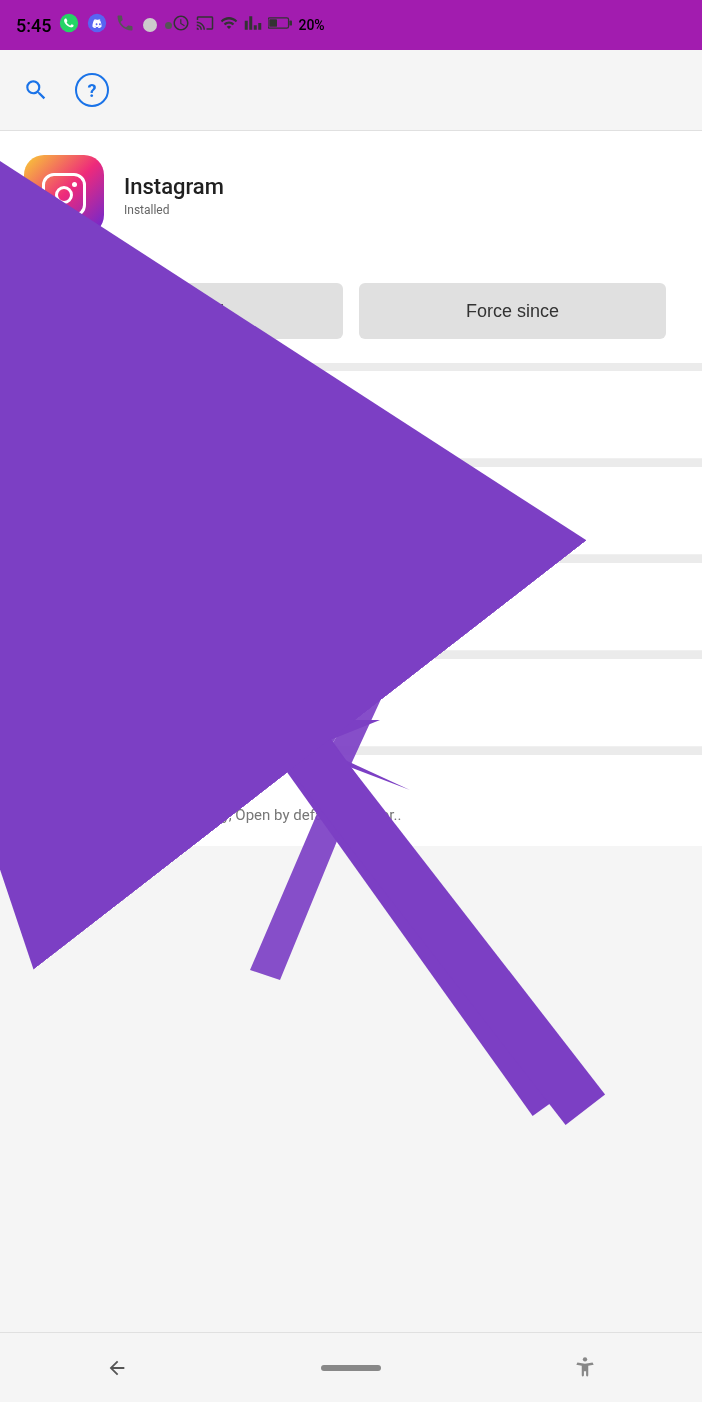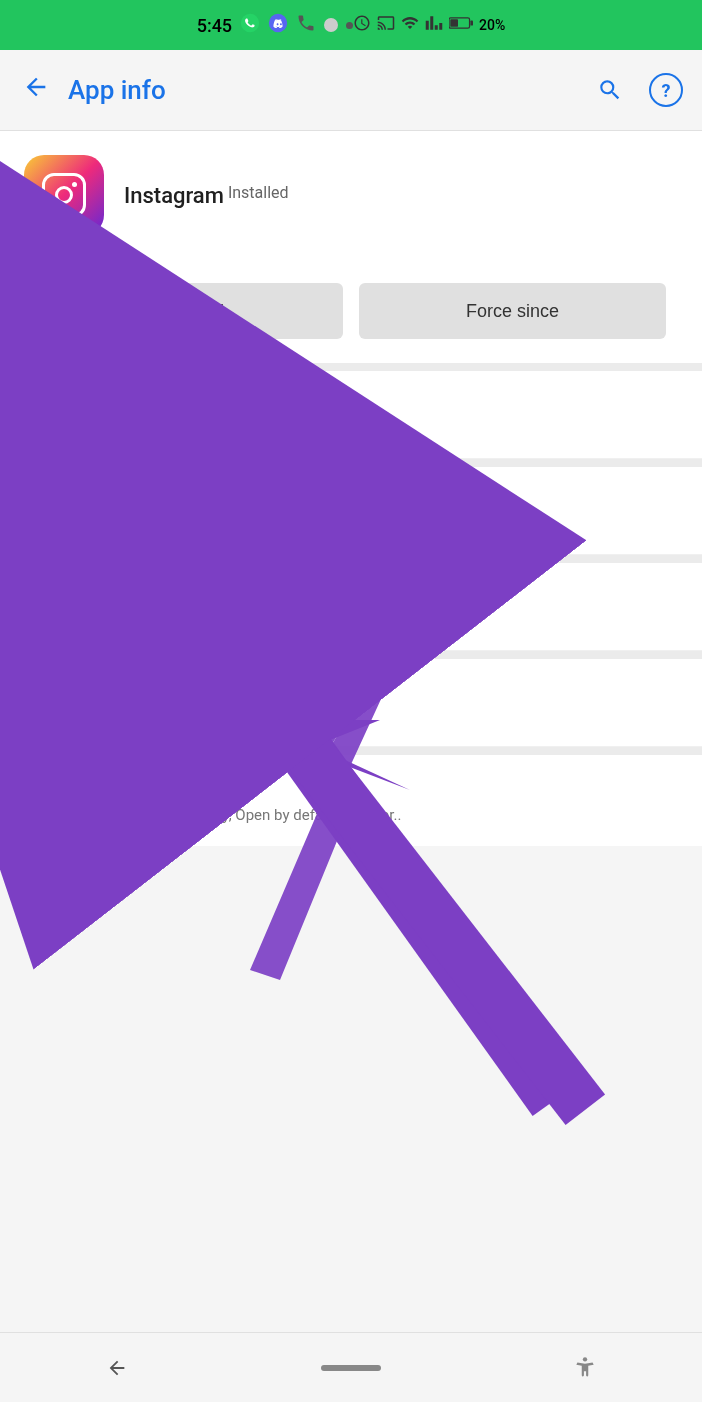--- a/index.html
+++ b/index.html
@@ -9,24 +9,24 @@
       background: #f5f5f5;
       font-family: 'Roboto', Arial, sans-serif;
       overflow: hidden;
       position: relative;
     }
 
     
     .status-bar {
       width: 100%;
       height: 50px;
-      background: #22c55e;
-      display: flex;
-      align-items: center;
-      justify-content: center;
+      background: #a21caf;
+      display: flex;
+      align-items: center;
+      justify-content: flex-start;
       padding: 8px 16px;
     }
     .status-left {
       display: flex;
       align-items: center;
       gap: 8px;
     }
     .status-time {
       font-size: 18px;
       font-weight: 500;
@@ -162,30 +162,30 @@
       width: 5px;
       height: 5px;
       background: #fff;
       border-radius: 50%;
       position: absolute;
       top: 6px;
       right: 6px;
     }
     .app-text-info {
       display: flex;
-      flex-direction: row;
+      flex-direction: column;
       gap: 4px;
     }
     .app-name {
       font-size: 22px;
       font-weight: 500;
       color: #202020;
     }
     .app-status {
-      font-size: 16px;
+      font-size: 12px;
       color: #666;
     }
 
     
     .action-buttons {
       display: flex;
       gap: 16px;
       padding: 24px 36px;
       background: #fff;
     }
@@ -351,30 +351,20 @@
         <rect x="0" y="1" width="24" height="12" rx="2" ry="2" fill="none" stroke="#333" stroke-width="1.5"></rect>
         <rect x="25" y="4" width="3" height="6" rx="1" fill="#333"></rect>
         <rect x="1.5" y="2.5" width="9" height="9" rx="1" fill="#333"></rect>
       </svg>
     </span>
     <span class="battery-text">20%</span>
   </div>
 </div>
 
 <div class="app-bar">
-  <div class="app-bar-left">
-    <div class="back-btn">
-      <span class="back-arrow">
-        <svg width="28" height="28" viewBox="0 0 24 24" fill="#1a73e8">
-          <path d="M20 11H7.83l5.59-5.59L12 4l-8 8 8 8 1.41-1.41L7.83 13H20v-2z"></path>
-        </svg>
-      </span>
-    </div>
-    <span class="app-bar-title">App info</span>
-  </div>
   <div class="app-bar-right">
     <div class="search-btn">
       <svg class="search-icon-svg" viewBox="0 0 24 24" fill="#1a73e8">
         <path d="M15.5 14h-.79l-.28-.27A6.471 6.471 0 0 0 16 9.5 6.5 6.5 0 1 0 9.5 16c1.61 0 3.09-.59 4.23-1.57l.27.28v.79l5 4.99L20.49 19l-4.99-5zm-6 0C7.01 14 5 11.99 5 9.5S7.01 5 9.5 5 14 7.01 14 9.5 11.99 14 9.5 14z"></path>
       </svg>
     </div>
     <div class="help-btn">
       <div class="help-circle">?</div>
     </div>
   </div>

